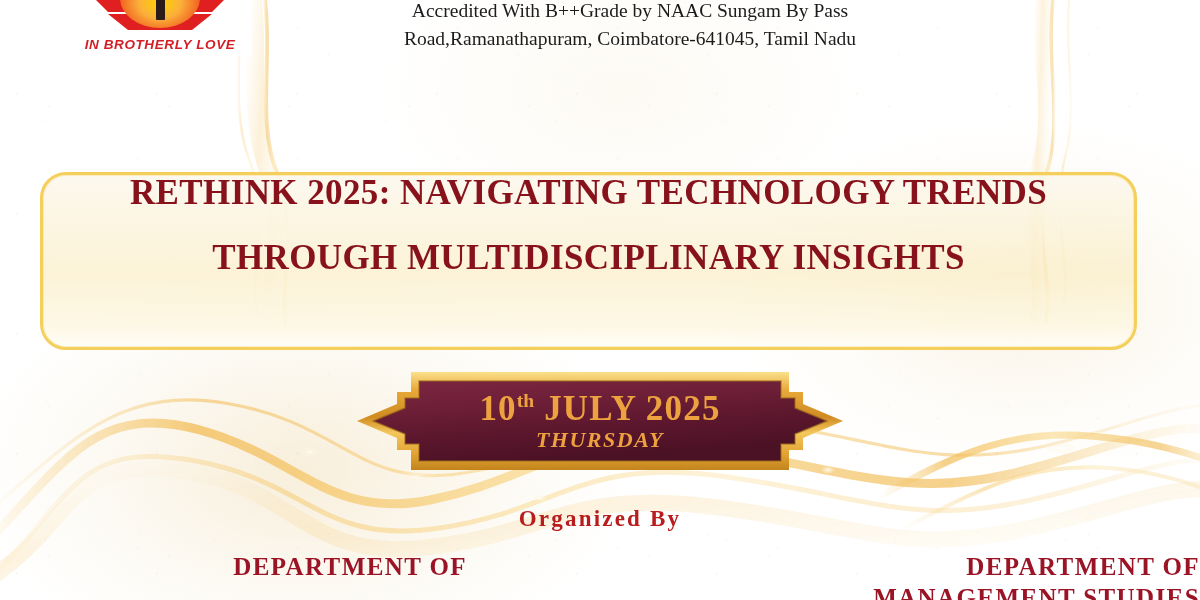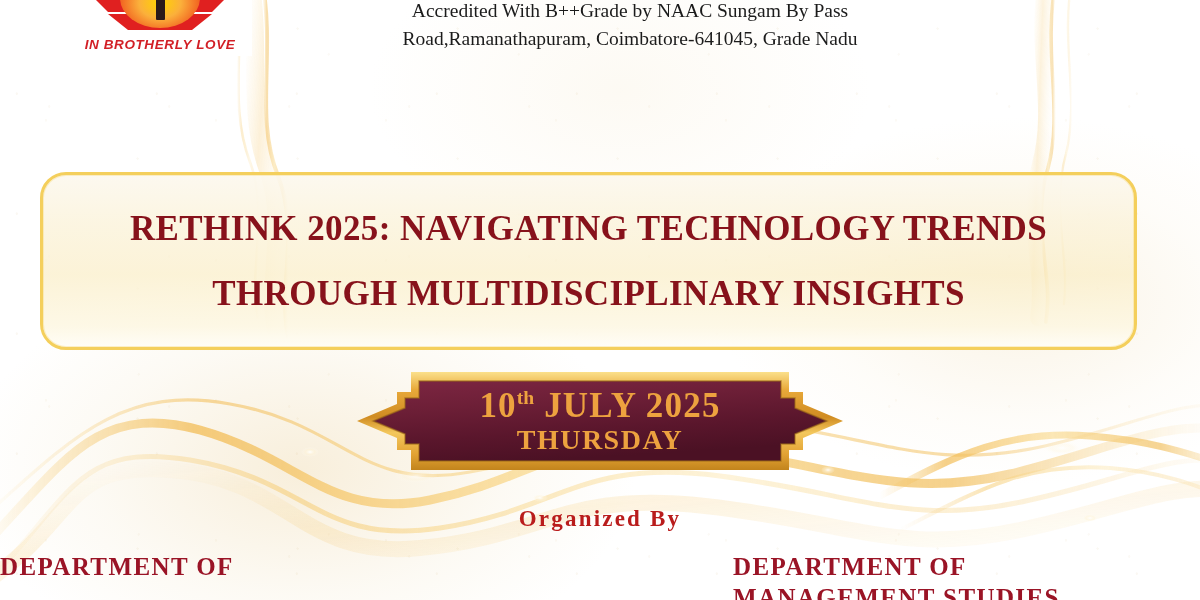--- a/index.html
+++ b/index.html
@@ -127,21 +127,21 @@
       linear-gradient(180deg,
         rgba(252,248,238,.92) 0%,
         rgba(251,243,219,.80) 26%,
         rgba(250,238,200,.72) 58%,
         rgba(253,247,226,.86) 88%,
         rgba(255,253,246,.95) 100%);
     box-shadow: 0 0 0 1px rgba(244,207,92,.30) inset;
     z-index: 5;
     display: flex;
     flex-direction: column;
-    justify-content: center;
+    justify-content: flex-start;
     align-items: center;
     gap: 30px;
   }
 
   .theme-line {
     color: #87121b;
     font-family: "Liberation Serif", "DejaVu Serif", serif;
     font-weight: bold;
     font-size: 35px;
     letter-spacing: .4px;
@@ -181,24 +181,25 @@
     letter-spacing: 1.2px;
     line-height: 1.06;
     white-space: nowrap;
   }
   .date-main sup {
     font-size: .56em;
     vertical-align: super;
     letter-spacing: 0;
   }
   .date-day {
-    font-size: 28px;
+    font-size: 22px;
     letter-spacing: 1.5px;
     line-height: 1.06;
     white-space: nowrap;
+    font-style: italic;
   }
 
   
   .organized-by {
     position: absolute;
     top: 506px; left: 0; right: 0;
     z-index: 6;
     text-align: center;
     color: #b91c1c;
     font-family: "Liberation Serif", "DejaVu Serif", serif;
@@ -211,21 +212,21 @@
   .departments {
     position: absolute;
     top: 552px; left: 0; right: 0;
     height: 48px;
     z-index: 6;
     display: flex;
     overflow: hidden;
   }
   .dept {
     flex: 1 1 0;
-    text-align: left;
+    text-align: right;
     color: #9a1426;
     font-family: "Liberation Serif", "DejaVu Serif", serif;
     font-weight: bold;
     font-size: 25px;
     letter-spacing: 1.4px;
     line-height: 1.22;
   }
   .dept-l { padding-right: 190px; }
   .dept-r { padding-left: 76px; }
   .dept-line { display: block; white-space: nowrap; }
@@ -326,21 +327,21 @@
 
           <rect x="88" y="18" width="9" height="44" rx="1" fill="#2a1a1a"></rect>
           <rect x="76" y="30" width="33" height="8.5" rx="1" fill="#2a1a1a"></rect>
         </svg>
       </div>
       <div class="logo-caption">IN BROTHERLY LOVE</div>
     </div>
 
     <div class="address">
       <span class="address-line">Accredited With B++Grade by NAAC Sungam By Pass</span>
-      <span class="address-line">Road,Ramanathapuram, Coimbatore-641045, Grade Nadu</span>
+      <span class="address-line">Road,Ramanathapuram, Coimbatore-641045, Tamil Nadu</span>
     </div>
   </div>
 
 
   <div class="theme-box">
     <div class="theme-line">RETHINK 2025: NAVIGATING TECHNOLOGY  TRENDS</div>
     <div class="theme-line">THROUGH MULTIDISCIPLINARY INSIGHTS</div>
   </div>
 
   <div class="date-banner">

